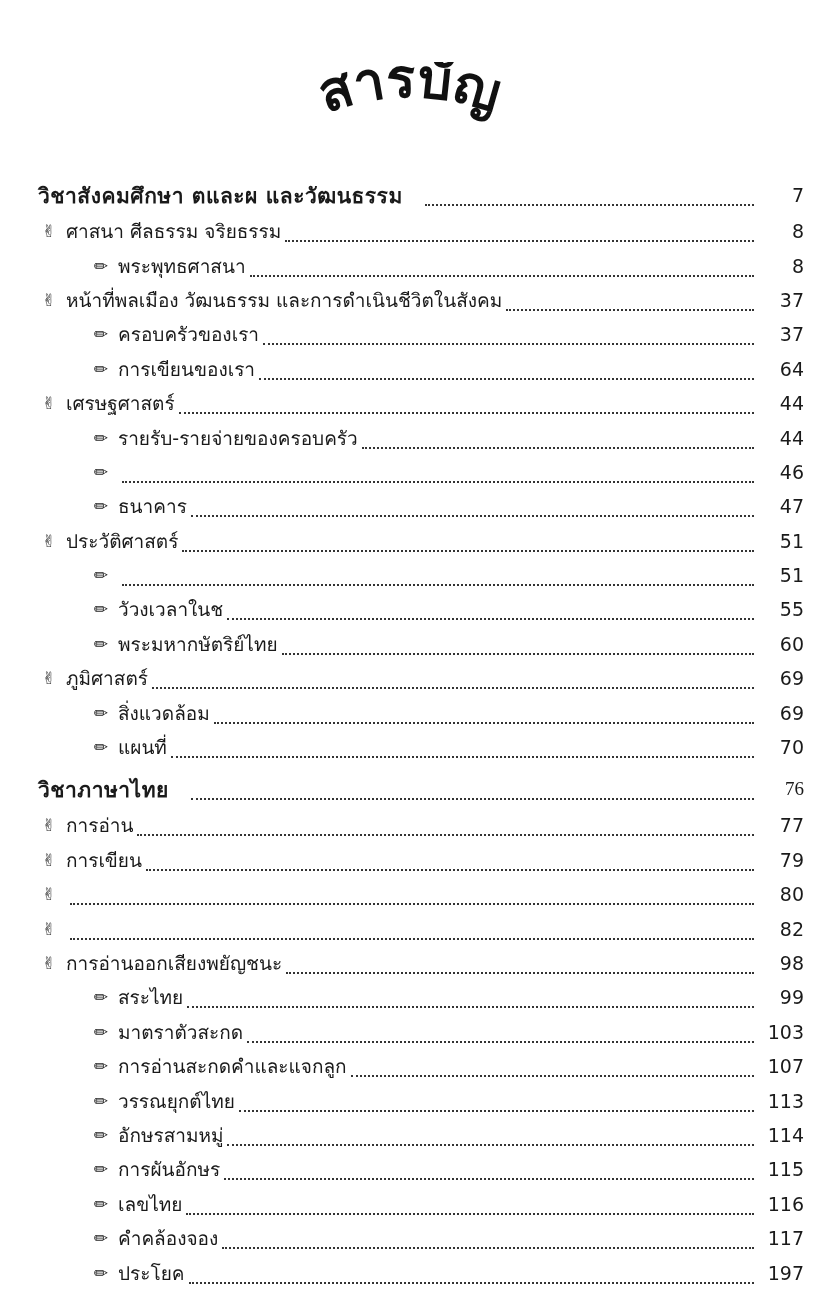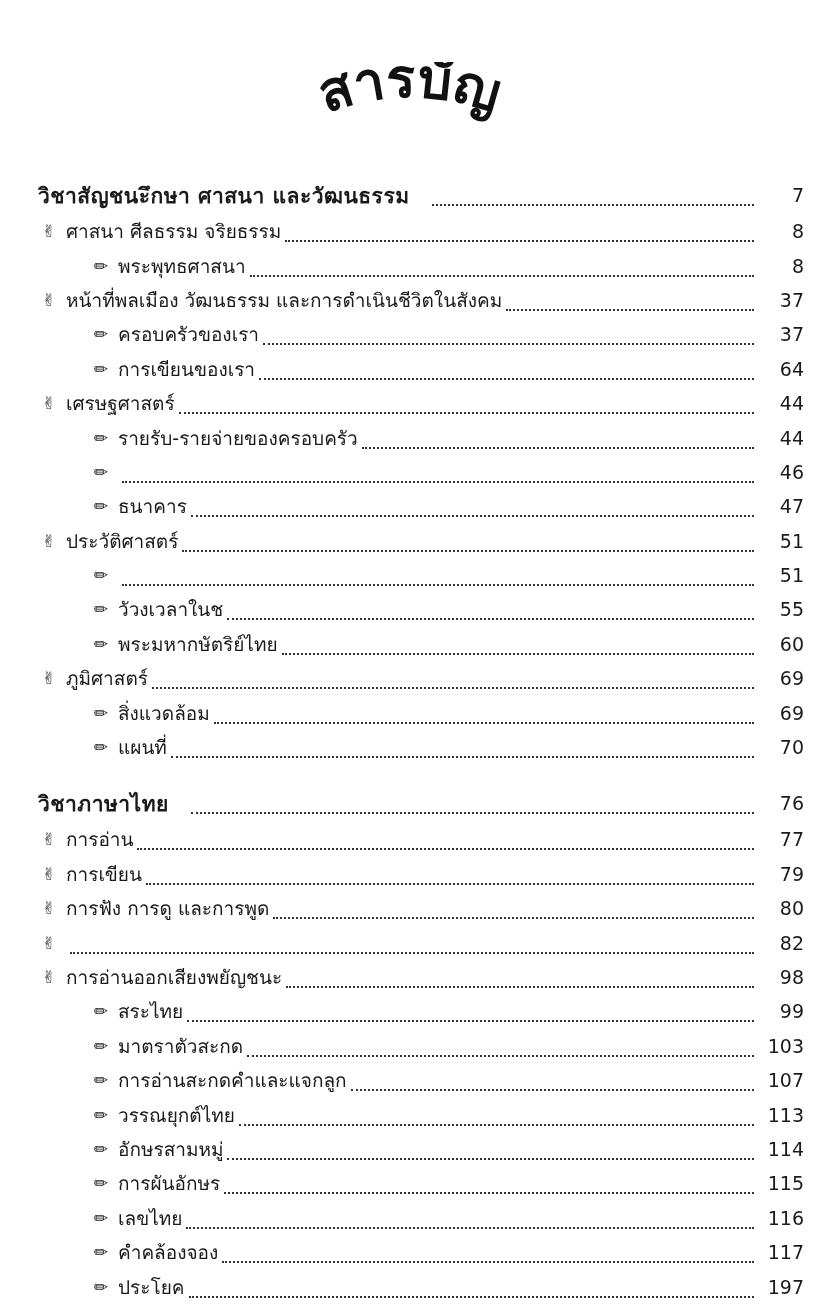--- a/index.html
+++ b/index.html
@@ -3,21 +3,21 @@
 <meta charset="utf-8">
 <style>
   html, body { margin: 0; padding: 0; background: #ffffff; }
   body { width: 820px; height: 1315px; position: relative; overflow: hidden;
          font-family: "DejaVu Sans", sans-serif; color: #1a1a1a; }
   .title-wrap { position: absolute; left: 0; top: 62px; width: 820px; height: 90px; }
   .title-wrap svg { display: block; margin: 0 auto; }
   .toc { position: absolute; left: 38px; top: 176px; width: 766px; }
   .row { position: relative; height: 34.4px; display: flex; align-items: center; }
   .row.section { height: 38px; }
-  .row.section.gap { margin-top: 20px; }
+  .row.section.gap { margin-top: 6px; font-family: Liberation Serif, serif; }
   .label { white-space: nowrap; display: flex; align-items: center; font-size: 19px; }
   .row.section .label { font-size: 21px; font-weight: bold; letter-spacing: 0.5px; }
   .row.l2 .label { padding-left: 52px; }
   .icon { display: inline-block; width: 22px; margin-right: 6px; text-align: center; font-size: 17px; }
   .dots { flex: 1; margin: 0 6px 0 4px; height: 14px;
           border-bottom: 2px dotted #333; position: relative; top: 3px; min-width: 20px; }
   .row.section .dots { margin-left: 22px; }
   .page { width: 44px; text-align: right; font-size: 19px; }
 </style>
 </head>
@@ -30,21 +30,21 @@
     </defs>
     <text font-family="DejaVu Serif, serif" font-weight="bold" font-size="54" fill="#111">
       <textPath href="#arc" startOffset="50%" text-anchor="middle" id="title-text">สารบัญ</textPath>
     </text>
   </svg>
 </div>
 
 <div class="toc" id="toc">
     <div class="row section">
       <span class="label">
-        <span>วิชาสัญชนะึกษา ศาสนา และวัฒนธรรม</span>
+        <span>วิชาสังคมศึกษา ตและผ และวัฒนธรรม</span>
       </span>
       <span class="dots"></span>
       <span class="page">7</span>
     </div>
     <div class="row l1">
       <span class="label">
         <span class="icon">✌</span>
         <span>ศาสนา ศีลธรรม จริยธรรม</span>
       </span>
       <span class="dots"></span>
@@ -187,21 +187,20 @@
       <span class="label">
         <span class="icon">✌</span>
         <span>การเขียน</span>
       </span>
       <span class="dots"></span>
       <span class="page">79</span>
     </div>
     <div class="row l1">
       <span class="label">
         <span class="icon">✌</span>
-        <span>การฟัง การดู และการพูด</span>
       </span>
       <span class="dots"></span>
       <span class="page">80</span>
     </div>
     <div class="row l1">
       <span class="label">
         <span class="icon">✌</span>
       </span>
       <span class="dots"></span>
       <span class="page">82</span>

